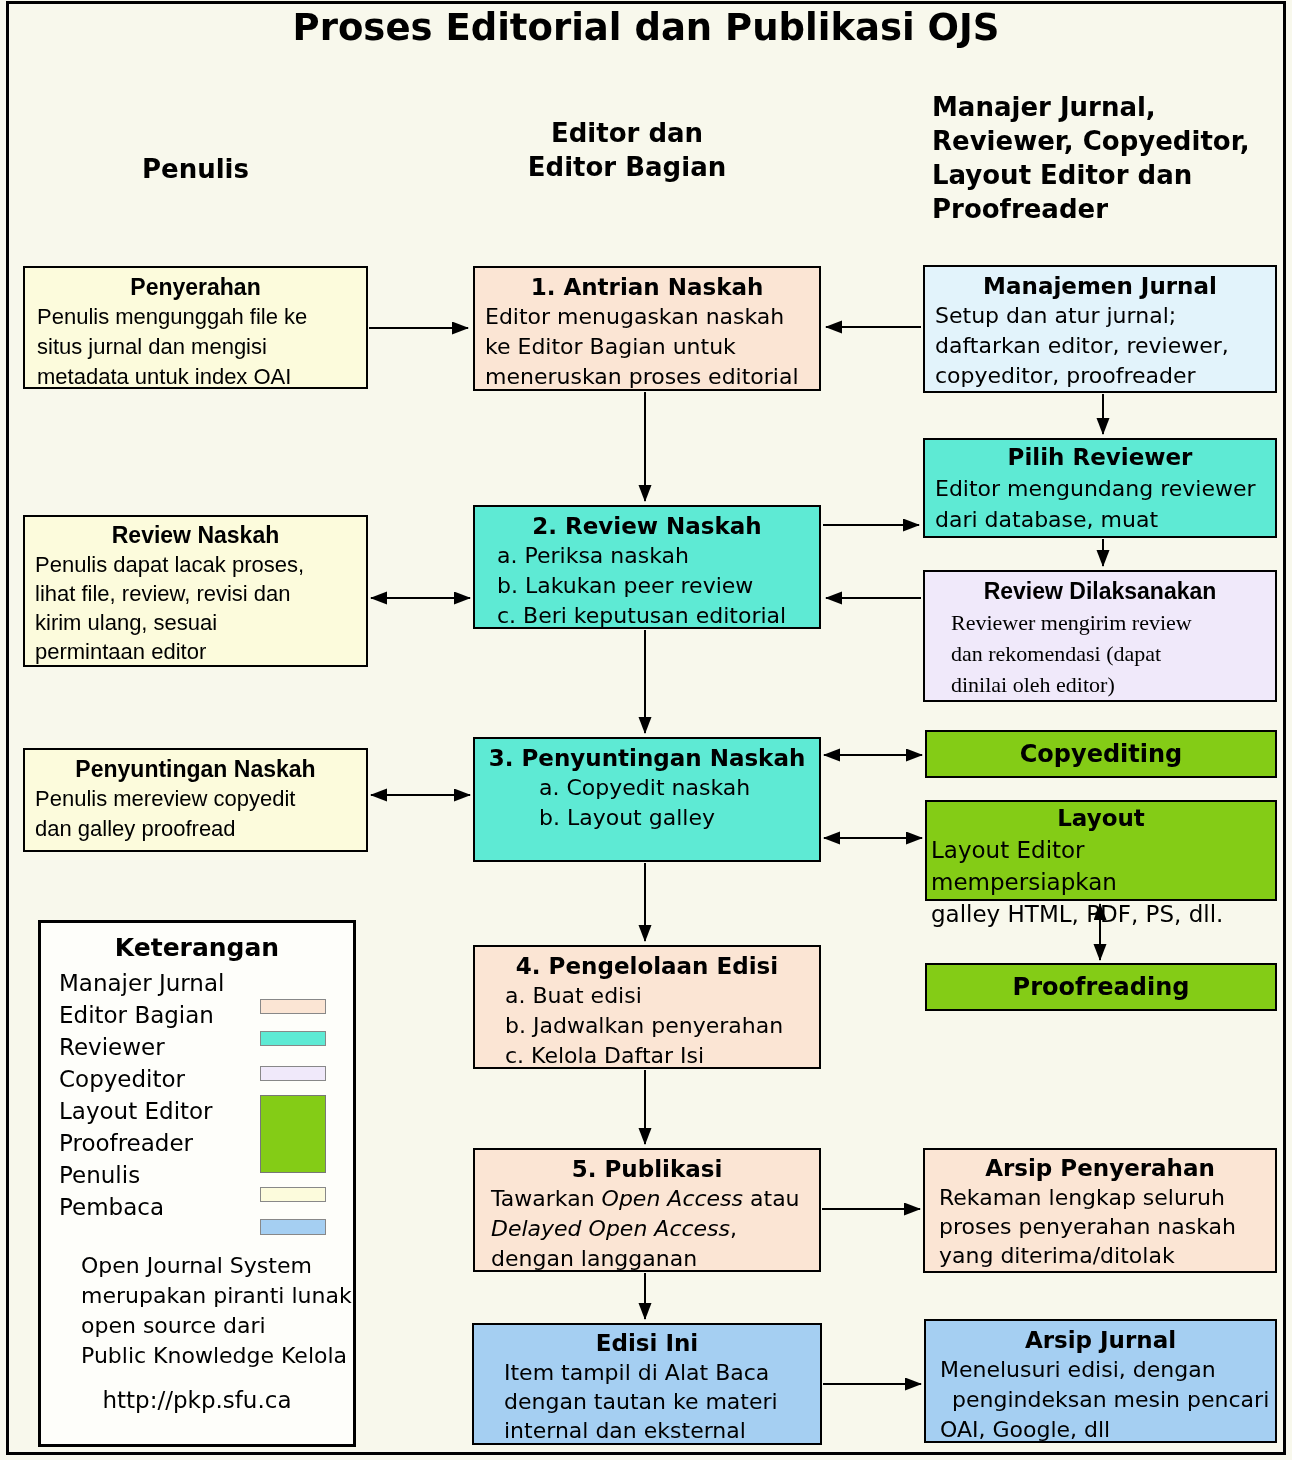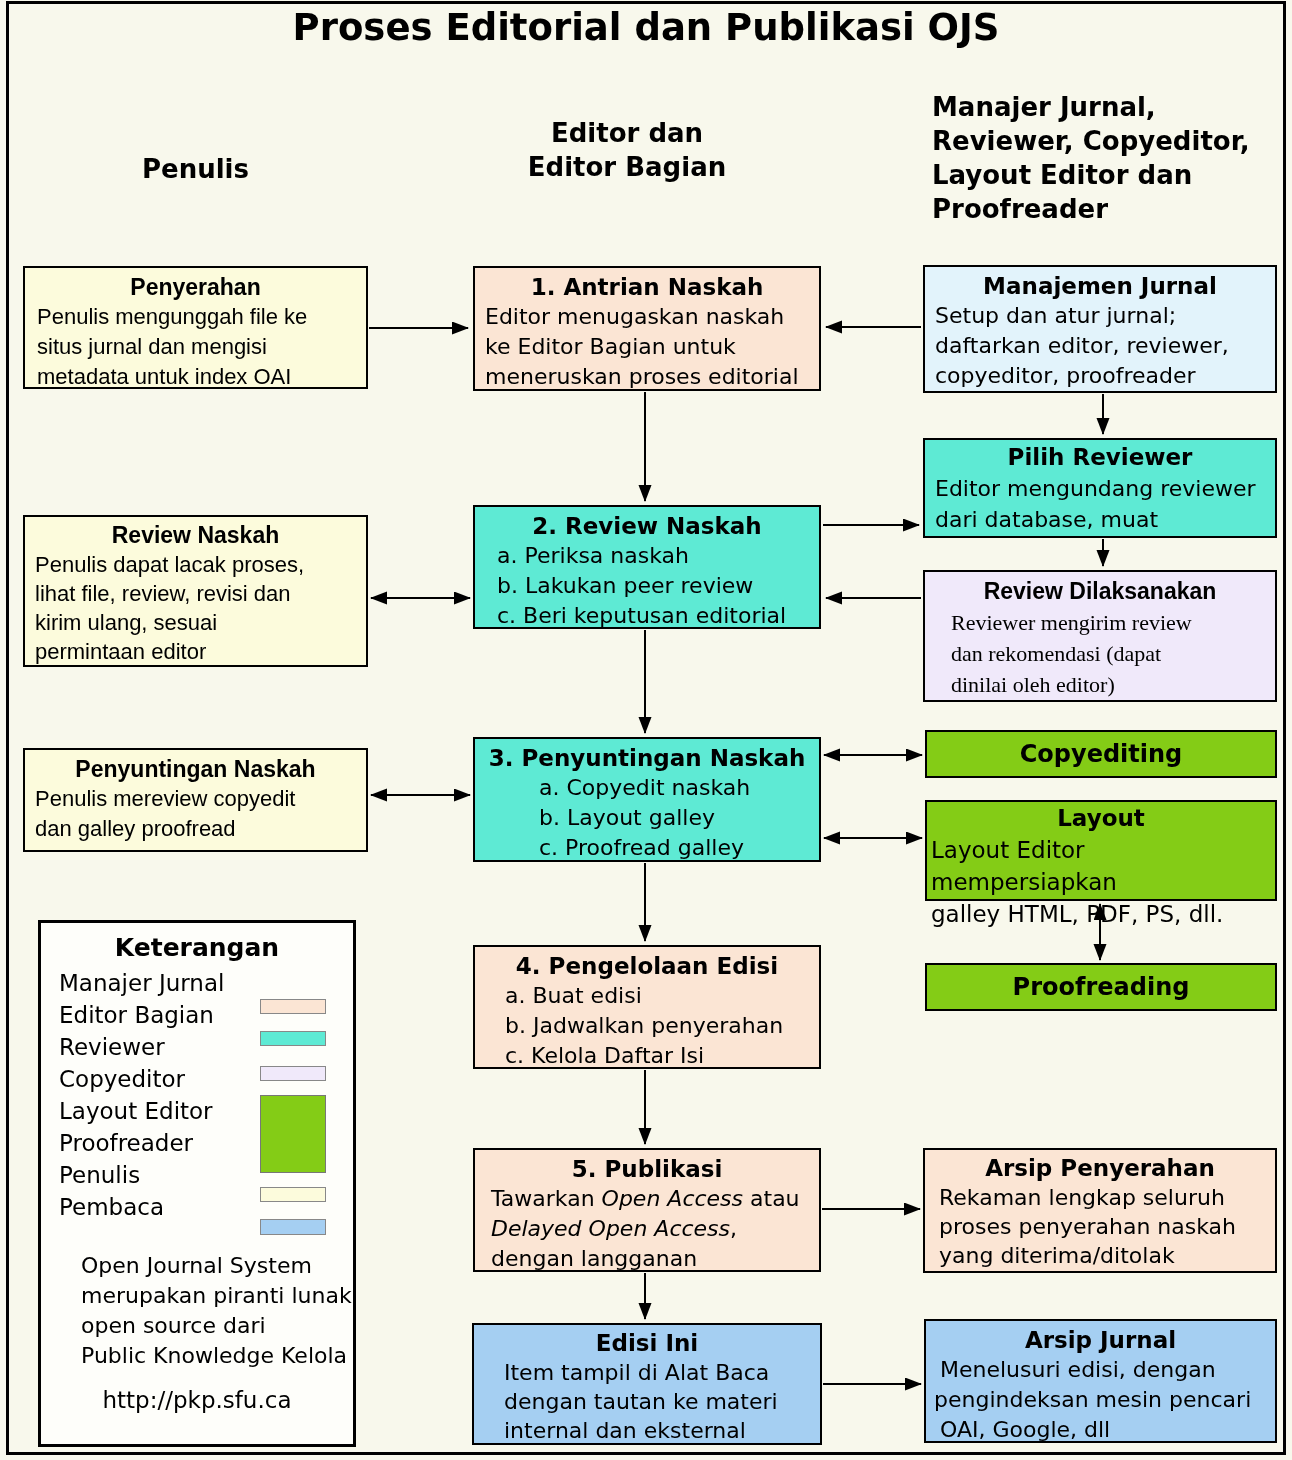--- a/index.html
+++ b/index.html
@@ -137,21 +137,20 @@
     <div class="bt">Review Dilaksanakan</div>
     <div class="bl">Reviewer mengirim review</div>
     <div class="bl">dan rekomendasi (dapat</div>
     <div class="bl">dinilai oleh editor)</div>
   </div>
 
   <div class="box lblue pad4" id="b-peny3" style="left:473px;top:737px;width:348px;height:125px;">
     <div class="bt">3. Penyuntingan Naskah</div>
     <div class="bl">a. Copyedit naskah</div>
     <div class="bl">b. Layout galley</div>
-    <div class="bl">c. Proofread galley</div>
   </div>
 
   <div class="box cream narrow pad4" id="b-penyleft" style="left:23px;top:748px;width:345px;height:104px;">
     <div class="bt">Penyuntingan Naskah</div>
     <div class="bl">Penulis mereview copyedit</div>
     <div class="bl">dan galley proofread</div>
   </div>
 
   <div class="box olive single" style="left:925px;top:730px;width:352px;height:48px;">
     <span>Copyediting</span>
@@ -191,21 +190,21 @@
   <div class="box blue pad4" id="b-edisi" style="left:472px;top:1323px;width:350px;height:122px;">
     <div class="bt">Edisi Ini</div>
     <div class="bl">Item tampil di Alat Baca</div>
     <div class="bl">dengan tautan ke materi</div>
     <div class="bl">internal dan eksternal</div>
   </div>
 
   <div class="box blue pad4" id="b-arsipjurnal" style="left:924px;top:1319px;width:353px;height:124px;">
     <div class="bt">Arsip Jurnal</div>
     <div class="bl" style="padding-left:14px;">Menelusuri edisi, dengan</div>
-    <div class="bl" style="padding-left:8px;">pengindeksan mesin pencari</div>
+    <div class="bl" style="padding-left:26px;">pengindeksan mesin pencari</div>
     <div class="bl" style="padding-left:14px;">OAI, Google, dll</div>
   </div>
 
   <div class="legend">
     <div class="ltitle">Keterangan</div>
     <div class="lrow">Manajer Jurnal</div>
     <div class="lrow">Editor Bagian</div>
     <div class="lrow">Reviewer</div>
     <div class="lrow">Copyeditor</div>
     <div class="lrow">Layout Editor</div>

